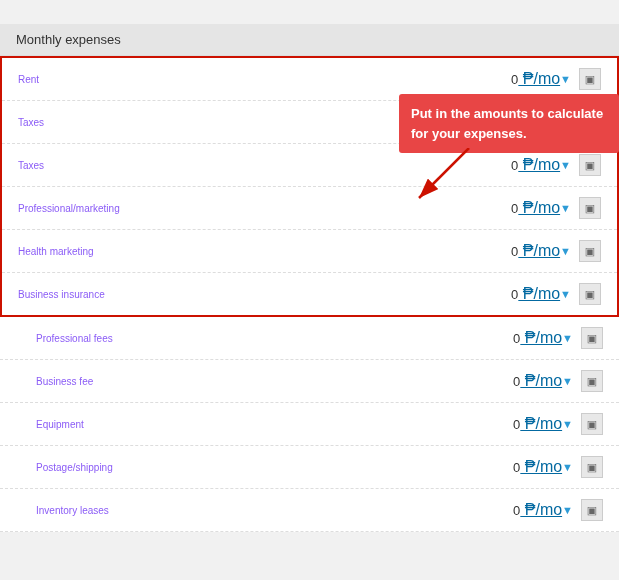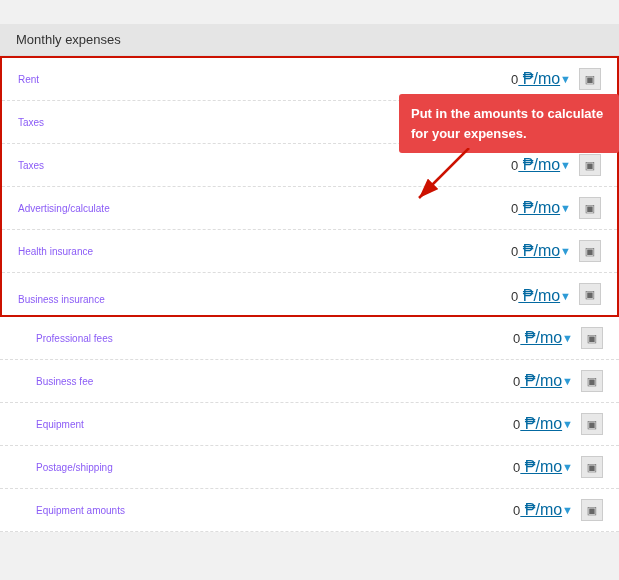--- a/index.html
+++ b/index.html
@@ -97,21 +97,20 @@
       position: relative;
       background: #fff;
     }
 
     .highlight-border .expense-row {
       border-bottom: 1px dashed #ddd;
     }
 
     .highlight-border .expense-row:last-child {
       border-bottom: none;
-      align-items: flex-end;
     }
 
     .normal-row {
       background: #fff;
       padding-left: 36px;
     }
   </style>
 </head>
 <body>
 
@@ -149,31 +148,31 @@
         <span class="expense-label">Taxes</span>
         <div class="input-group">
           <input class="amount-input" type="text" value="0" style="">
           <span class="unit-label">&nbsp;₱/mo</span>
           <span style="color:#2e9bd6;font-size:11px;"> ▼</span>
         </div>
         <div class="calc-icon">▣</div>
       </div>
 
       <div class="expense-row highlighted-row">
-        <span class="expense-label">Advertising/calculate</span>
-        <div class="input-group">
-          <input class="amount-input" type="text" value="0" style="">
-          <span class="unit-label">&nbsp;₱/mo</span>
-          <span style="color:#2e9bd6;font-size:11px;"> ▼</span>
-        </div>
-        <div class="calc-icon">▣</div>
-      </div>
-
-      <div class="expense-row highlighted-row">
-        <span class="expense-label">Health insurance</span>
+        <span class="expense-label">Professional/marketing</span>
+        <div class="input-group">
+          <input class="amount-input" type="text" value="0" style="">
+          <span class="unit-label">&nbsp;₱/mo</span>
+          <span style="color:#2e9bd6;font-size:11px;"> ▼</span>
+        </div>
+        <div class="calc-icon">▣</div>
+      </div>
+
+      <div class="expense-row highlighted-row">
+        <span class="expense-label">Health marketing</span>
         <div class="input-group">
           <input class="amount-input" type="text" value="0" style="">
           <span class="unit-label">&nbsp;₱/mo</span>
           <span style="color:#2e9bd6;font-size:11px;"> ▼</span>
         </div>
         <div class="calc-icon">▣</div>
       </div>
 
       <div class="expense-row">
         <span class="expense-label">Business insurance</span>
@@ -245,21 +244,21 @@
       <span class="expense-label">Postage/shipping</span>
       <div class="input-group">
         <input class="amount-input" type="text" value="0" style="">
         <span class="unit-label">&nbsp;₱/mo</span>
         <span style="color:#2e9bd6;font-size:11px;"> ▼</span>
       </div>
       <div class="calc-icon">▣</div>
     </div>
 
     <div class="expense-row normal-row">
-      <span class="expense-label">Equipment amounts</span>
+      <span class="expense-label">Inventory leases</span>
       <div class="input-group">
         <input class="amount-input" type="text" value="0" style="">
         <span class="unit-label">&nbsp;₱/mo</span>
         <span style="color:#2e9bd6;font-size:11px;"> ▼</span>
       </div>
       <div class="calc-icon">▣</div>
     </div>
 
   </div>
 

